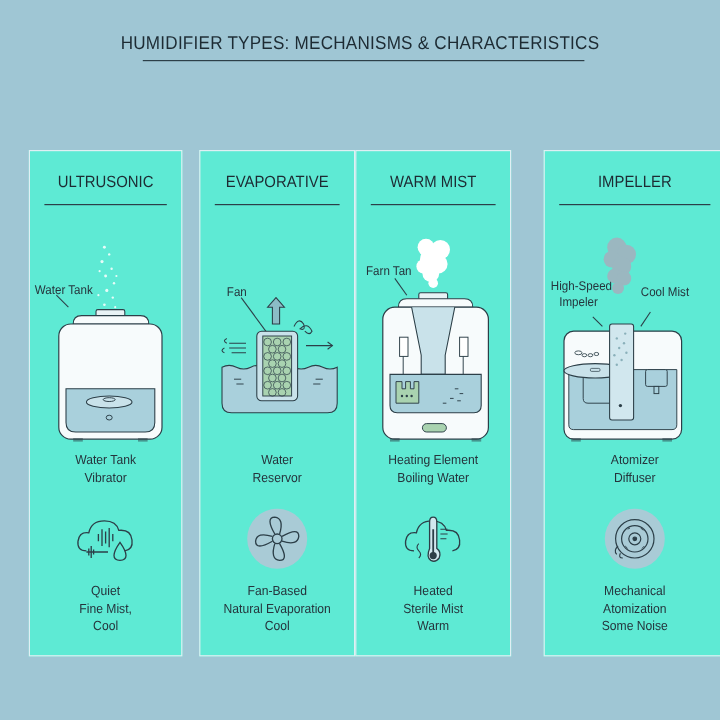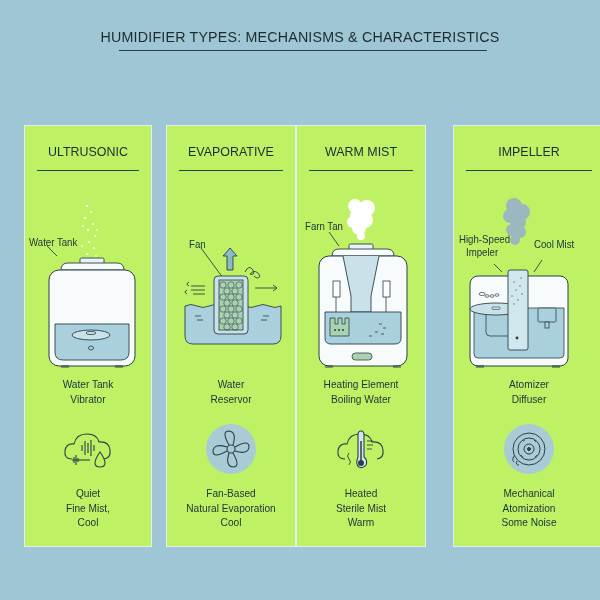--- a/index.html
+++ b/index.html
@@ -1,19 +1,19 @@
 <!DOCTYPE html>
 <html><head>
 <meta charset="utf-8">
 <style>
   html,body{margin:0;padding:0;}
   body{width:600px;height:600px;background:#9fc6d4;font-family:"Liberation Sans","DejaVu Sans",sans-serif;color:#1f2f38;position:relative;overflow:hidden;}
   .title{position:absolute;left:0;top:28px;width:600px;text-align:center;font-size:15.5px;letter-spacing:0.2px;color:#1d2b33;transform:scaleX(0.92);}
   .title-rule{position:absolute;left:119px;top:50px;width:368px;height:1.3px;background:#2c3f48;}
-  .panel{position:absolute;top:125px;height:422px;background:#bef264;border:1px solid #e0eff3;box-sizing:border-box;}
+  .panel{position:absolute;top:125px;height:422px;background:#5eead4;border:1px solid #e0eff3;box-sizing:border-box;}
   .ptitle{position:absolute;left:0;width:100%;top:18px;text-align:center;font-size:13.5px;color:#1d2b33;transform:scaleX(0.92);}
   .prule{position:absolute;left:12px;right:12px;top:44px;height:1px;background:#2c3f48;}
   .diagram{position:absolute;left:0;top:60px;width:100%;height:190px;}
   .label{position:absolute;left:0;width:100%;text-align:center;font-size:11px;line-height:14.5px;color:#25343c;transform:scaleX(0.92);}
   .lbl-sm{position:absolute;font-size:10.5px;color:#25343c;white-space:nowrap;transform:scaleX(0.92);transform-origin:left;}
   .icon{position:absolute;left:50%;top:295px;width:56px;height:56px;margin-left:-28px;}
   .feat{position:absolute;left:0;width:100%;top:360px;text-align:center;font-size:11px;line-height:14.5px;color:#25343c;transform:scaleX(0.92);}
   svg{display:block;}
 </style>
 </head>

